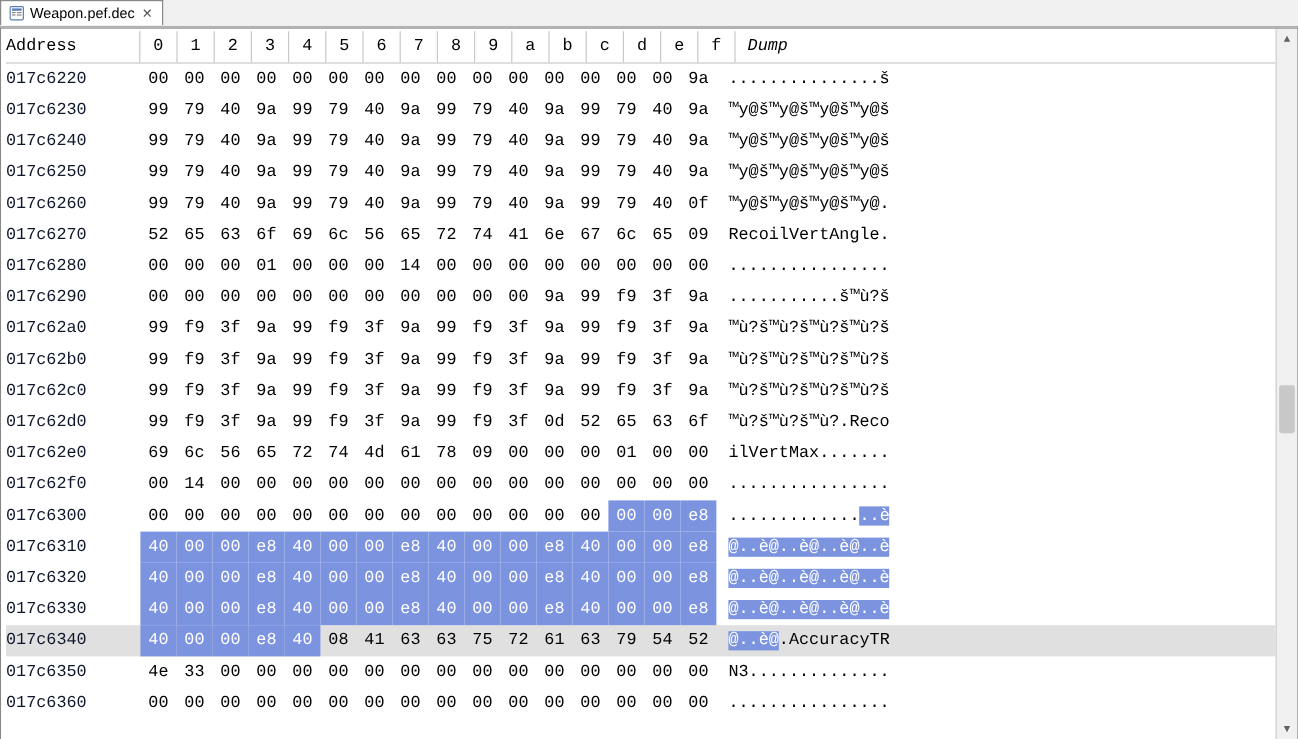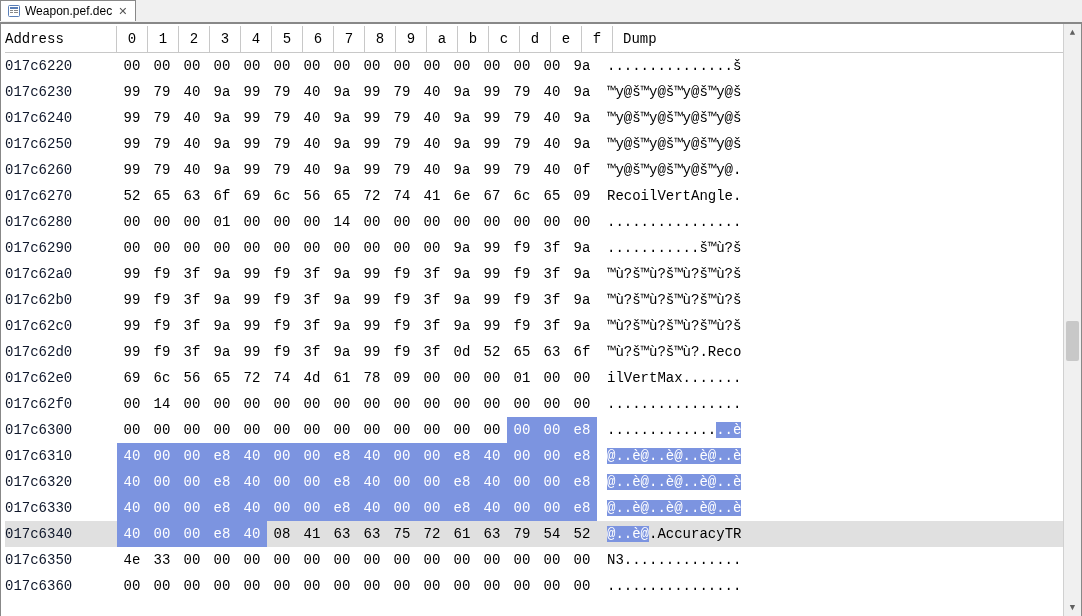--- a/index.html
+++ b/index.html
@@ -103,20 +103,21 @@
   .row.header .hc,
   .row.header .dump-head {
     font-weight: normal;
     color: #000;
     border-bottom: none;
     position: relative;
   }
   .row.header .dump-head {
     padding-left: 10px;
     flex:1;
+    font-style:italic;
   }
   
   .row.header .addr { border-right: 1px solid #c8c8c8; }
   .row.header .hc { border-right: 1px solid #c8c8c8; }
   
   .row.header { border-bottom: 1px solid #c8c8c8; }
 
   .sel {
     background: #7c94e0;
     color: #fff;

